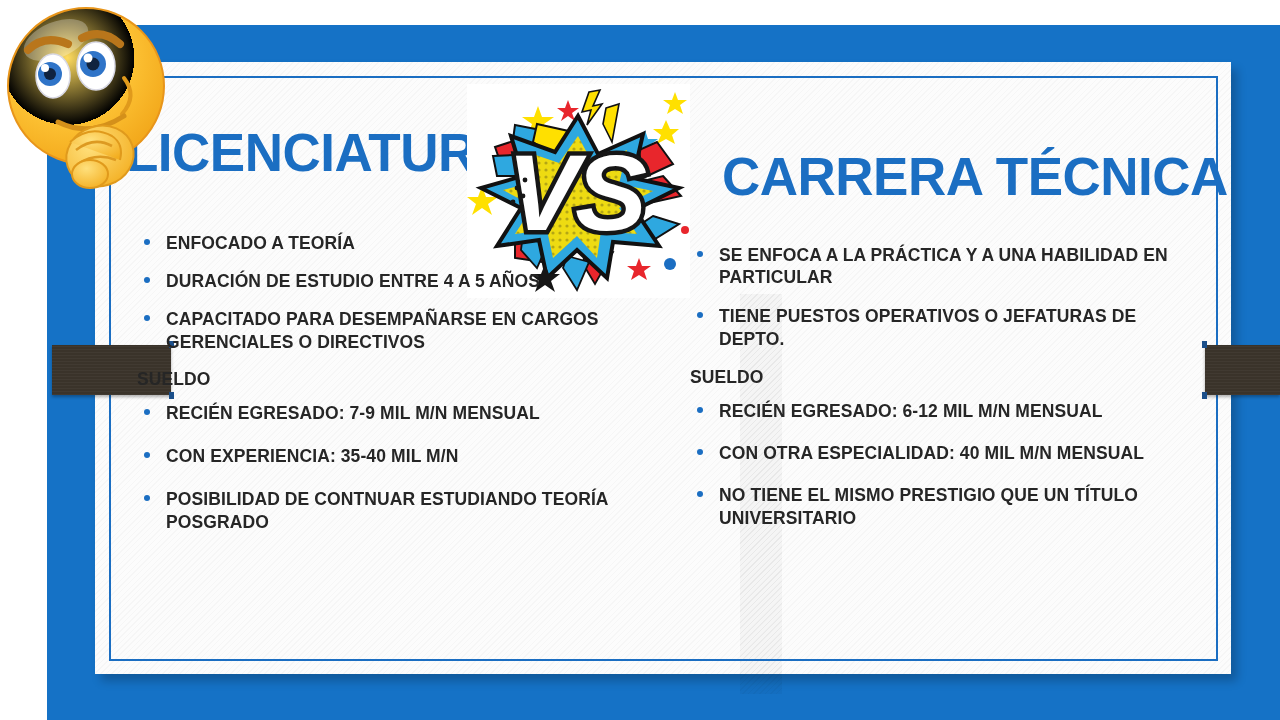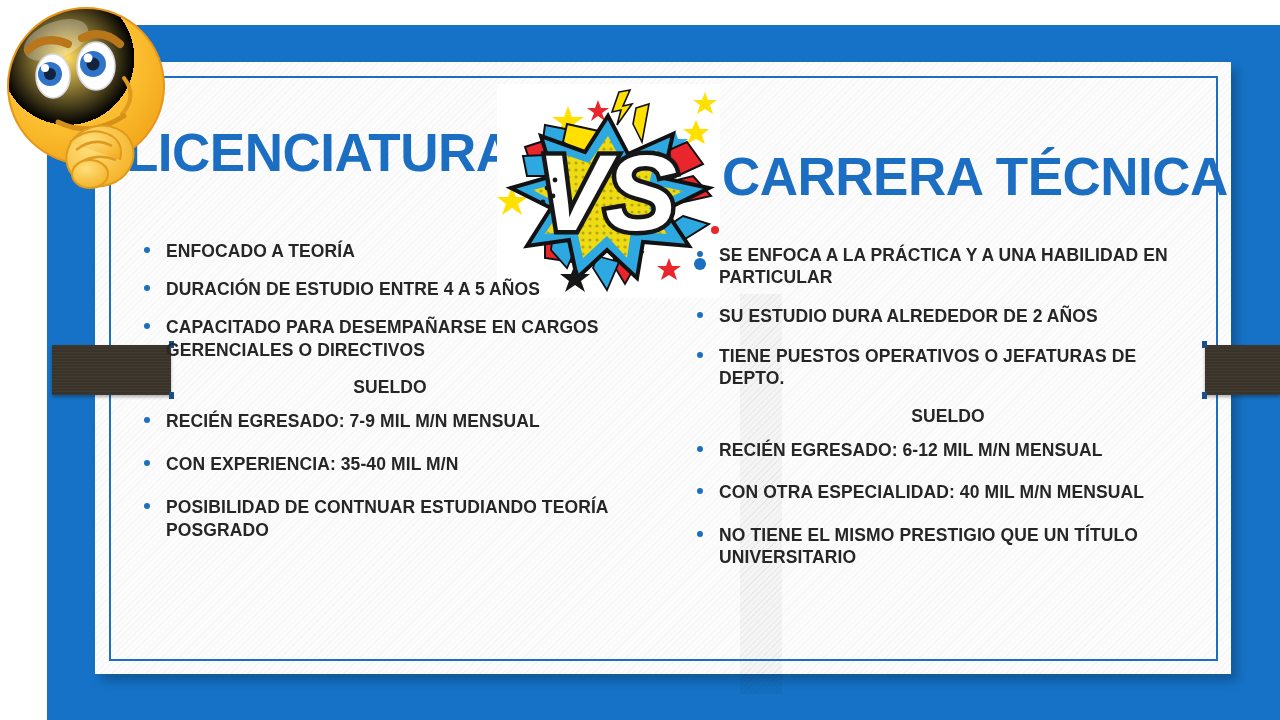--- a/index.html
+++ b/index.html
@@ -54,44 +54,44 @@
   .title{
     position:absolute;top:126px;
     font-size:53px;font-weight:700;letter-spacing:-0.5px;
     color:#1b6ec2;white-space:nowrap;line-height:1;
   }
   .title.left{left:126px;}
   .title.right{left:722px;margin-top:24px;}
 
   
   .vs-art{
-    position:absolute;left:497px;top:84px;width:223px;height:214px;
+    position:absolute;left:467px;top:84px;width:223px;height:214px;
     background:#f97316;overflow:hidden;
   }
   .vs-art svg{display:block;}
 
   
   .col{position:absolute;}
-  .col.left{left:133px;top:232px;width:510px;margin-top:8px;}
+  .col.left{left:133px;top:232px;width:510px;}
   .col.right{left:686px;top:244px;width:520px;}
 
   ul.bullets{list-style:none;margin:0;padding:0;}
   ul.bullets li{
     position:relative;padding-left:33px;
     margin:0 0 12px 0;
     font-size:17.5px;font-weight:700;color:#262626;
     letter-spacing:0.1px;line-height:1.27;
   }
   ul.bullets li::before{
     content:"";position:absolute;left:11px;top:7px;
     width:6px;height:6px;border-radius:50%;background:#1b6ec2;
   }
   .sueldo{
     font-size:17.5px;font-weight:700;color:#262626;
-    letter-spacing:0.1px;margin:6px 0 12px 4px;text-align:center;
+    letter-spacing:0.1px;margin:6px 0 12px 4px;
   }
   .col.left ul.bullets.top li{margin-bottom:16px;}
   .col.right ul.bullets.top li{margin-bottom:17px;}
   .col.left ul.bullets.pay li{margin-bottom:21px;}
   .col.right ul.bullets.pay li{margin-bottom:20px;}
 
   
   .emoji{position:absolute;left:-2px;top:4px;width:190px;height:190px;}
   .emoji svg{display:block;}
 </style>
@@ -224,21 +224,20 @@
     <ul class="bullets pay">
       <li> RECIÉN EGRESADO: 7-9 MIL M/N MENSUAL</li>
       <li>CON EXPERIENCIA: 35-40 MIL M/N</li>
       <li>POSIBILIDAD DE CONTNUAR ESTUDIANDO TEORÍA POSGRADO</li>
     </ul>
   </div>
 
   <div class="col right">
     <ul class="bullets top">
       <li>SE ENFOCA A LA PRÁCTICA Y A UNA HABILIDAD EN PARTICULAR</li>
-      <li>SU ESTUDIO DURA ALREDEDOR DE 2 AÑOS</li>
       <li>TIENE PUESTOS OPERATIVOS O JEFATURAS DE DEPTO.</li>
     </ul>
     <div class="sueldo">SUELDO</div>
     <ul class="bullets pay">
       <li>RECIÉN EGRESADO: 6-12 MIL M/N MENSUAL</li>
       <li>CON OTRA ESPECIALIDAD: 40 MIL M/N MENSUAL</li>
       <li>NO TIENE EL MISMO PRESTIGIO QUE UN TÍTULO UNIVERSITARIO</li>
     </ul>
   </div>
 

